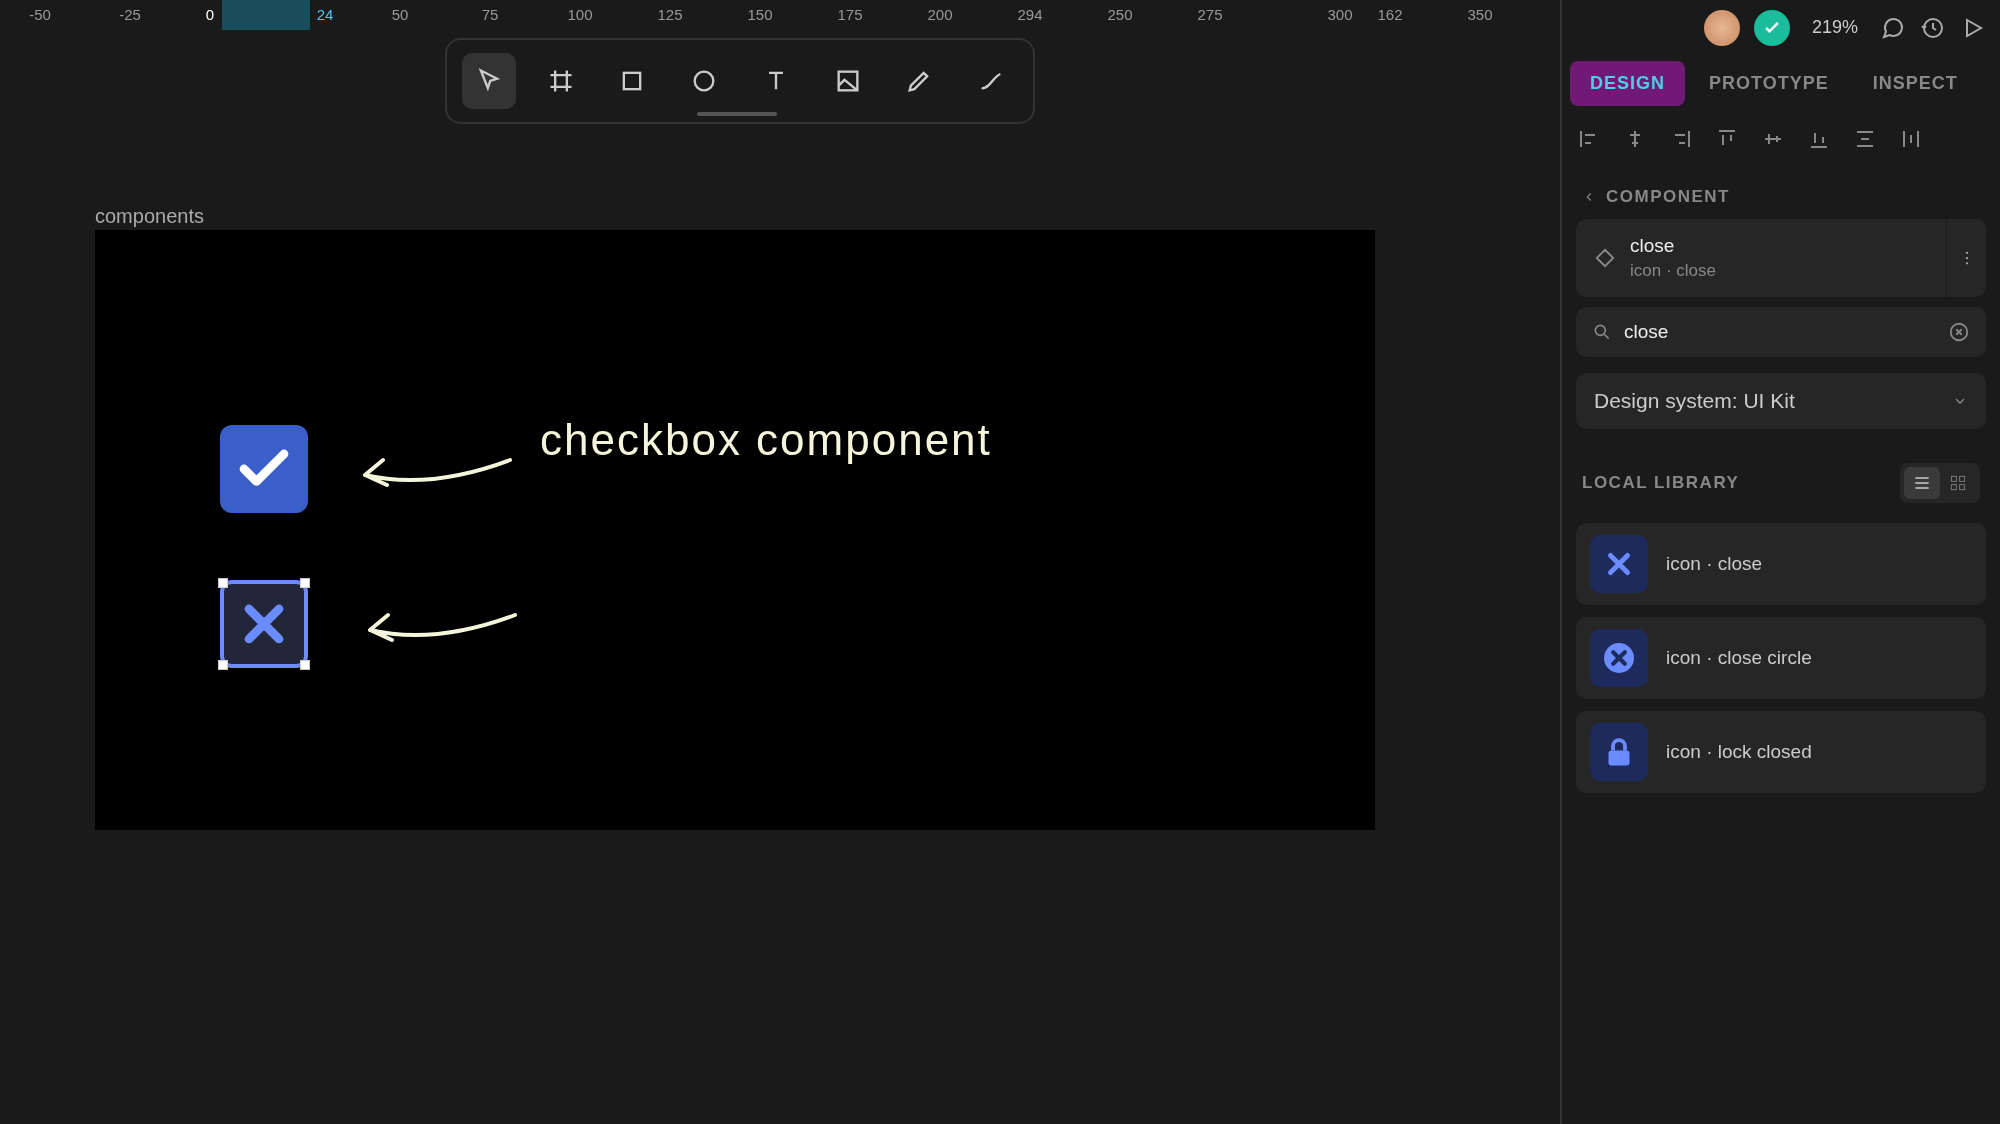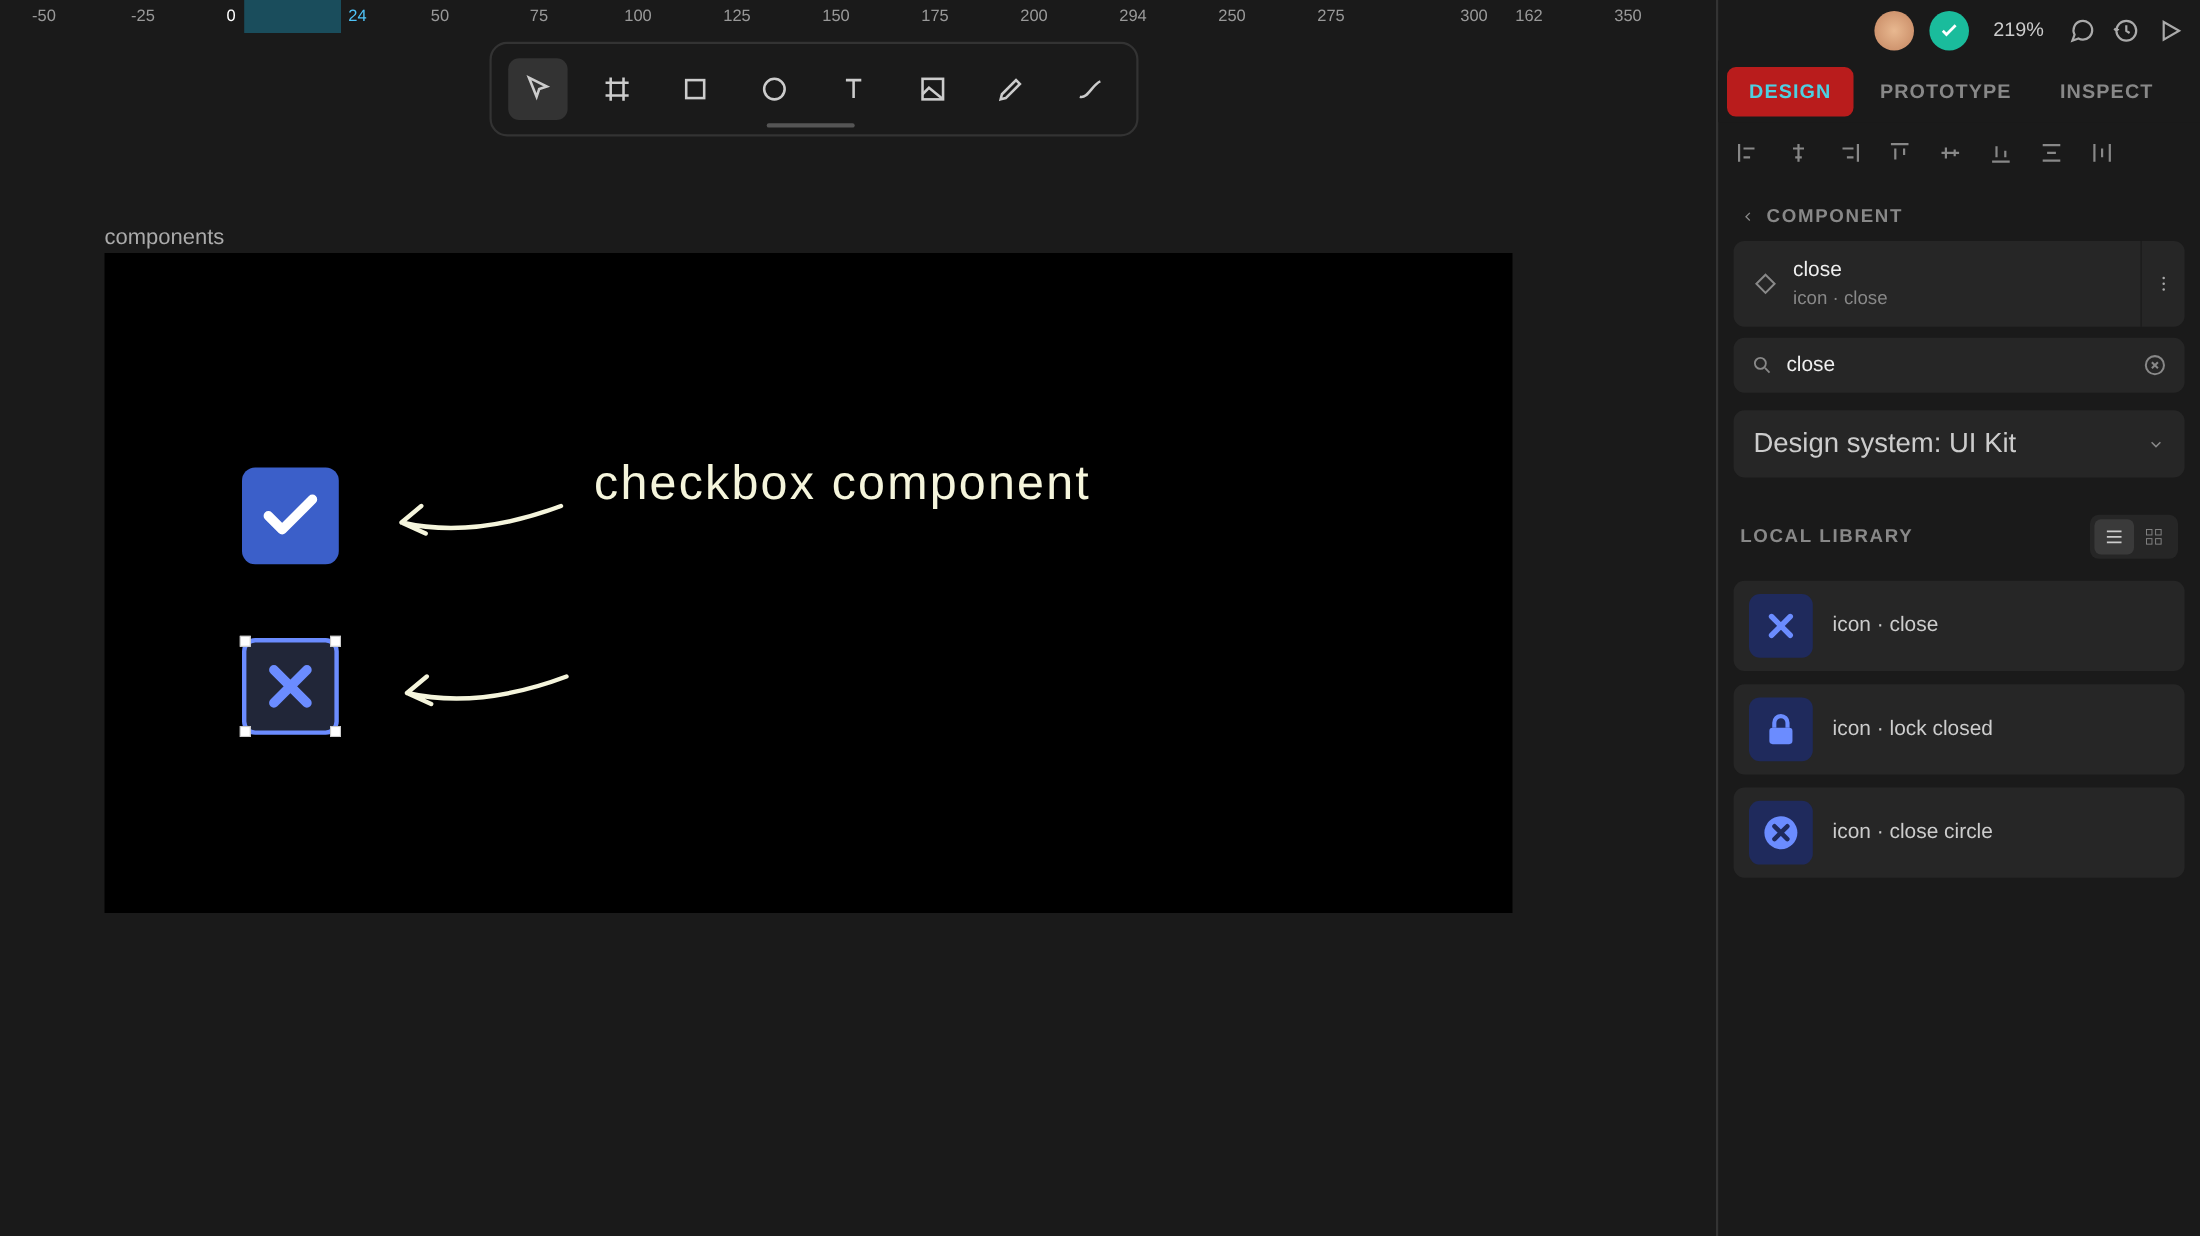--- a/index.html
+++ b/index.html
@@ -38,37 +38,37 @@
 .topbar { height:55px; display:flex; align-items:center; padding:0 14px; gap:14px; justify-content:flex-end; }
 .avatar { width:36px; height:36px; border-radius:50%; }
 .avatar.a1 { background:#d4a574; background:radial-gradient(circle,#e8b890,#c48560); }
 .avatar.a2 { background:#1abc9c; display:flex; align-items:center; justify-content:center; }
 .zoom { color:#ccc; font-size:18px; font-weight:500; margin:0 8px; }
 .ibtn { width:26px; height:26px; color:#aaa; display:flex; align-items:center; justify-content:center; }
 .ibtn svg { width:24px; height:24px; stroke:#aaa; fill:none; stroke-width:2; }
 
 .tabs { height:56px; display:flex; background:#1a1a1a; padding:0 8px; gap:4px; align-items:center;}
 .tab { padding:12px 20px; font-size:18px; font-weight:700; letter-spacing:1px; color:#888; border-radius:8px;}
-.tab.active { background:#b91c1c; color:#4dd0e1;text-align:center; }
+.tab.active { background:#701a75; color:#4dd0e1;text-align:center; }
 
 .align-row { height:56px; display:flex; align-items:center; padding:0 14px; gap:20px; }
 .align-row svg { width:24px; height:24px; stroke:#888; fill:none; stroke-width:2; }
 
 .sec-hdr { padding:20px 20px 12px; font-size:17px; font-weight:700; letter-spacing:1.5px; color:#888; display:flex; align-items:center; gap:10px;}
 
 .comp-card { margin:0 14px; background:#262626; border-radius:10px; padding:16px 18px; display:flex; align-items:center; position:relative;}
 .comp-card svg.dia { width:22px; height:22px; stroke:#888; fill:none; stroke-width:2; margin-right:14px;}
 .comp-card .name { font-size:19px; color:#eee; }
 .comp-card .sub { font-size:17px; color:#888; margin-top:4px;}
 .comp-card .more { position:absolute; right:0; top:0; bottom:0; width:40px; border-left:1px solid #1a1a1a; display:flex; align-items:center; justify-content:center;}
 
 .search-row { margin:10px 14px; background:#262626; border-radius:10px; padding:14px 16px; display:flex; align-items:center; gap:12px;}
 .search-row input { background:none; border:none; color:#eee; font-size:19px; flex:1; outline:none;}
 
-.lib-select { margin:6px 14px; background:#262626; border-radius:10px; padding:16px 18px; display:flex; align-items:center; justify-content:space-between; font-size:25px; color:#ccc;}
+.lib-select { margin:6px 14px; background:#262626; border-radius:10px; padding:16px 18px; display:flex; align-items:center; justify-content:space-between; font-size:21px; color:#ccc;}
 
 .lib-hdr { padding:28px 20px 14px; display:flex; align-items:center; justify-content:space-between;}
 .lib-hdr span { font-size:17px; font-weight:700; letter-spacing:1.5px; color:#888; }
 .view-toggle { display:flex; background:#262626; border-radius:8px; padding:4px;}
 .view-toggle div { width:36px; height:32px; display:flex; align-items:center; justify-content:center; border-radius:6px;}
 .view-toggle div.active { background:#3a3a3a; }
 
 .lib-item { margin:6px 14px; background:#262626; border-radius:10px; padding:12px 14px; display:flex; align-items:center; gap:18px;}
 .lib-thumb { width:58px; height:58px; border-radius:10px; background:#1f2a5c; display:flex; align-items:center; justify-content:center;}
 .lib-item .lbl { font-size:19px; color:#ccc; }
@@ -313,29 +313,29 @@
   <div class="lib-item">
     <div class="lib-thumb">
         <svg width="34" height="34" viewBox="0 0 24 24">
           <path d="M6 6l12 12M18 6L6 18" stroke="#6b8cff" stroke-width="3.5" stroke-linecap="round"></path>
         </svg>
       </div>
     <div class="lbl">icon · close</div>
   </div>
   <div class="lib-item">
     <div class="lib-thumb">
+        <svg width="40" height="40" viewBox="0 0 24 24">
+          <circle cx="12" cy="12" r="9" fill="#6b8cff"></circle>
+          <path d="M8.5 8.5l7 7M15.5 8.5l-7 7" stroke="#1f2a5c" stroke-width="2.5" stroke-linecap="round"></path>
+        </svg>
+      </div>
+    <div class="lbl">icon · close circle</div>
+  </div>
+  <div class="lib-item">
+    <div class="lib-thumb">
         <svg width="36" height="36" viewBox="0 0 24 24">
           <rect x="5" y="11" width="14" height="10" rx="2" fill="#6b8cff"></rect>
           <path d="M8 11V8a4 4 0 118 0v3" stroke="#6b8cff" stroke-width="2.5" fill="none"></path>
         </svg>
       </div>
     <div class="lbl">icon · lock closed</div>
   </div>
-  <div class="lib-item">
-    <div class="lib-thumb">
-        <svg width="40" height="40" viewBox="0 0 24 24">
-          <circle cx="12" cy="12" r="9" fill="#6b8cff"></circle>
-          <path d="M8.5 8.5l7 7M15.5 8.5l-7 7" stroke="#1f2a5c" stroke-width="2.5" stroke-linecap="round"></path>
-        </svg>
-      </div>
-    <div class="lbl">icon · close circle</div>
-  </div>
 </div>
 
 </body></html>

